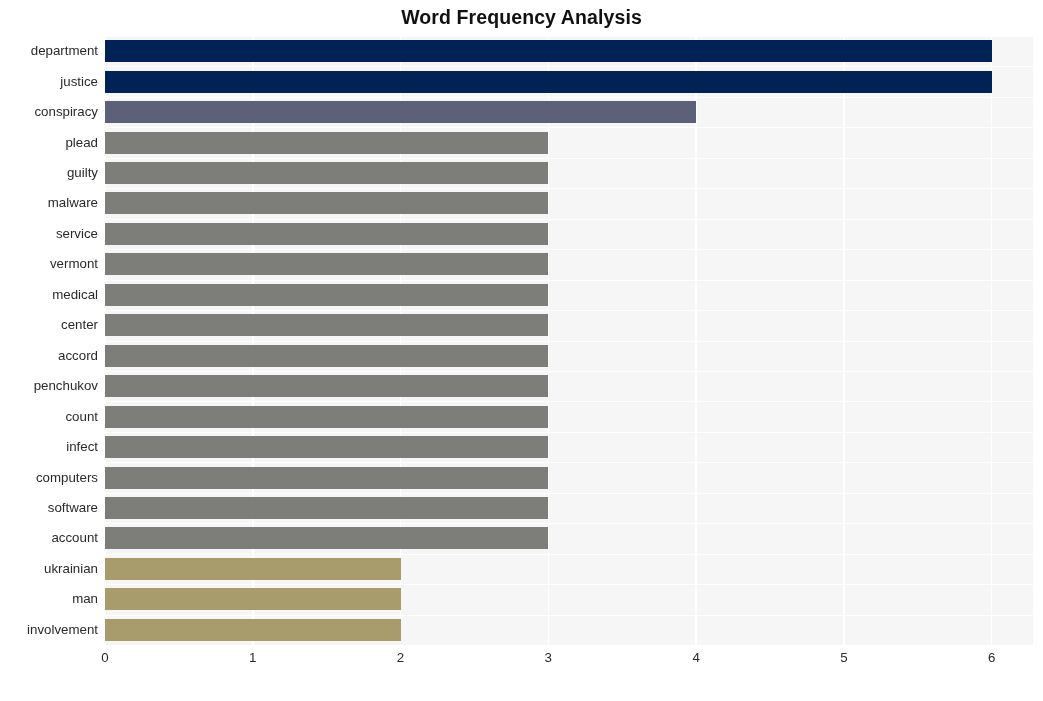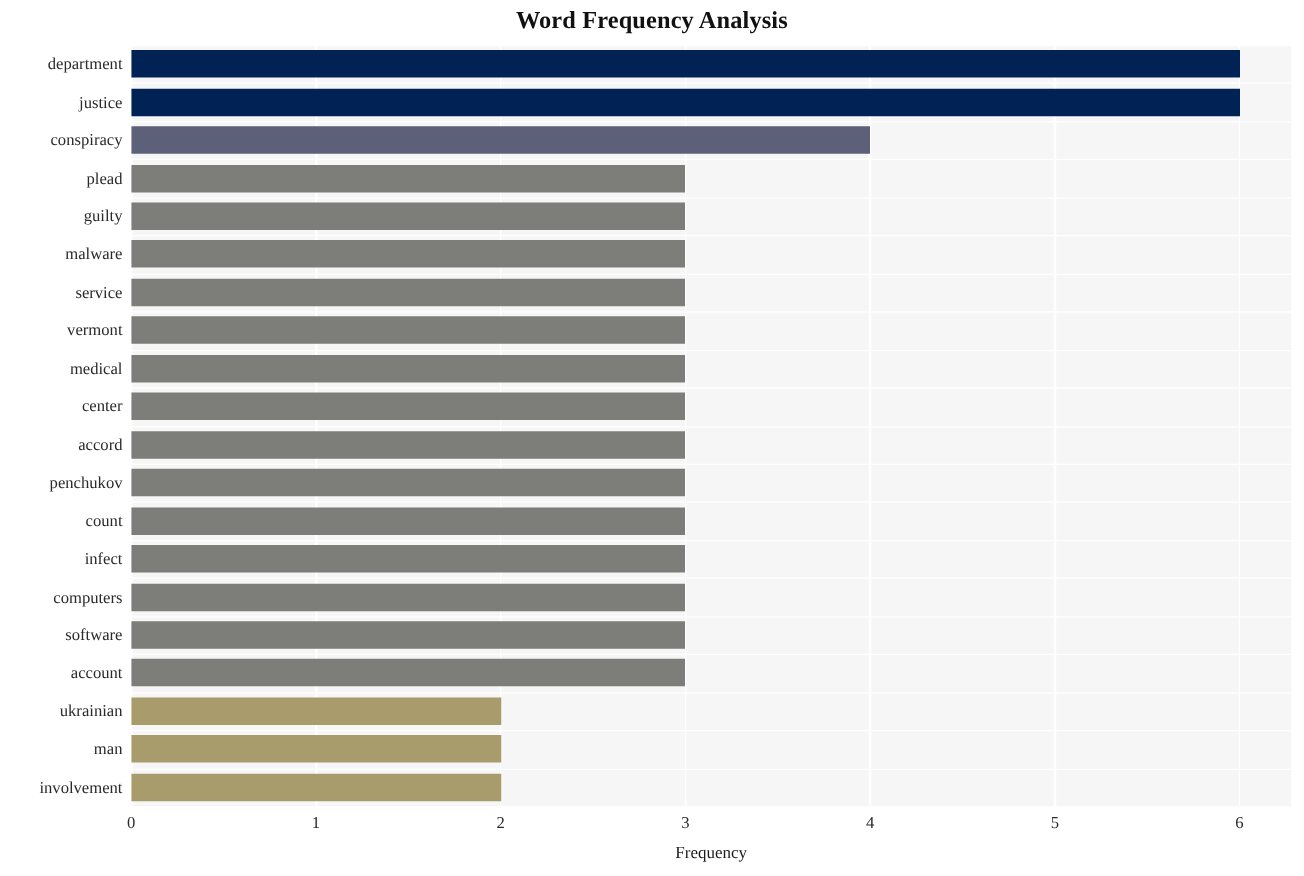--- a/index.html
+++ b/index.html
@@ -11,21 +11,20 @@
     height: 701px;
     background: #ffffff;
     font-family: "Liberation Sans", sans-serif;
     overflow: hidden;
   }
 
   #chart-root {
     position: relative;
     width: 1043px;
     height: 537px;
-    font-family: Liberation Serif, serif;
   }
 
   
   .chart-title {
     position: absolute;
     left: 0;
     top: 6px;
     width: 1043px;
     text-align: center;
     font-size: 19.5px;
@@ -201,15 +200,14 @@
   <div id="xticks-layer">
       <div class="xtick" style="left: 105px;">0</div>
       <div class="xtick" style="left: 252.771px;">1</div>
       <div class="xtick" style="left: 400.541px;">2</div>
       <div class="xtick" style="left: 548.312px;">3</div>
       <div class="xtick" style="left: 696.083px;">4</div>
       <div class="xtick" style="left: 843.854px;">5</div>
       <div class="xtick" style="left: 991.624px;">6</div>
     </div>
 
-  <div class="xaxis-title">Frequency</div>
 
 </div>
 
 </body></html>

